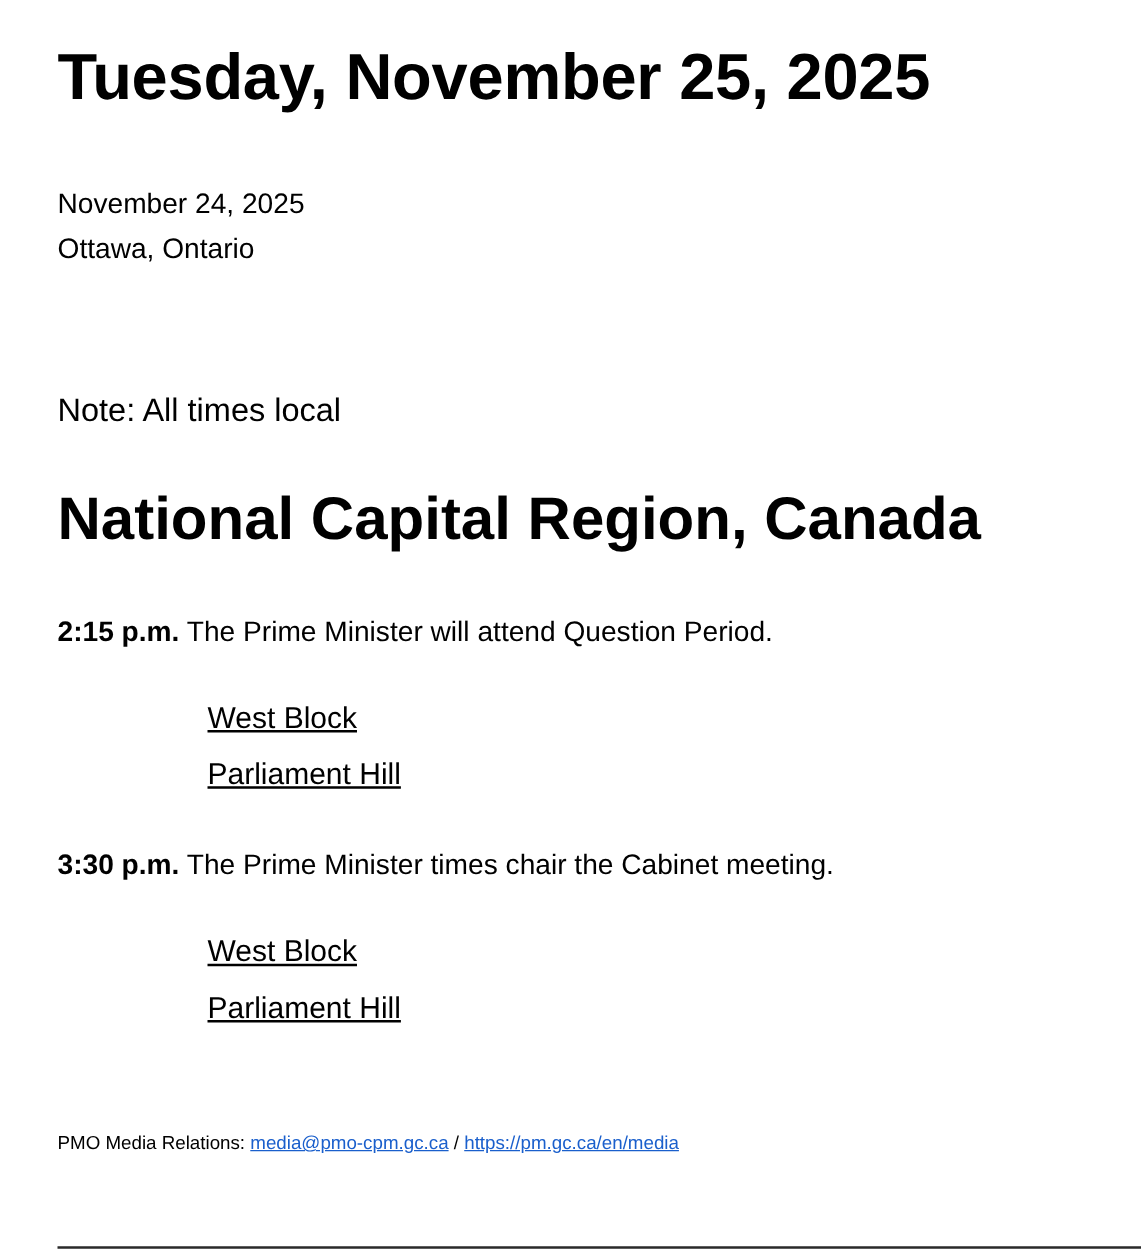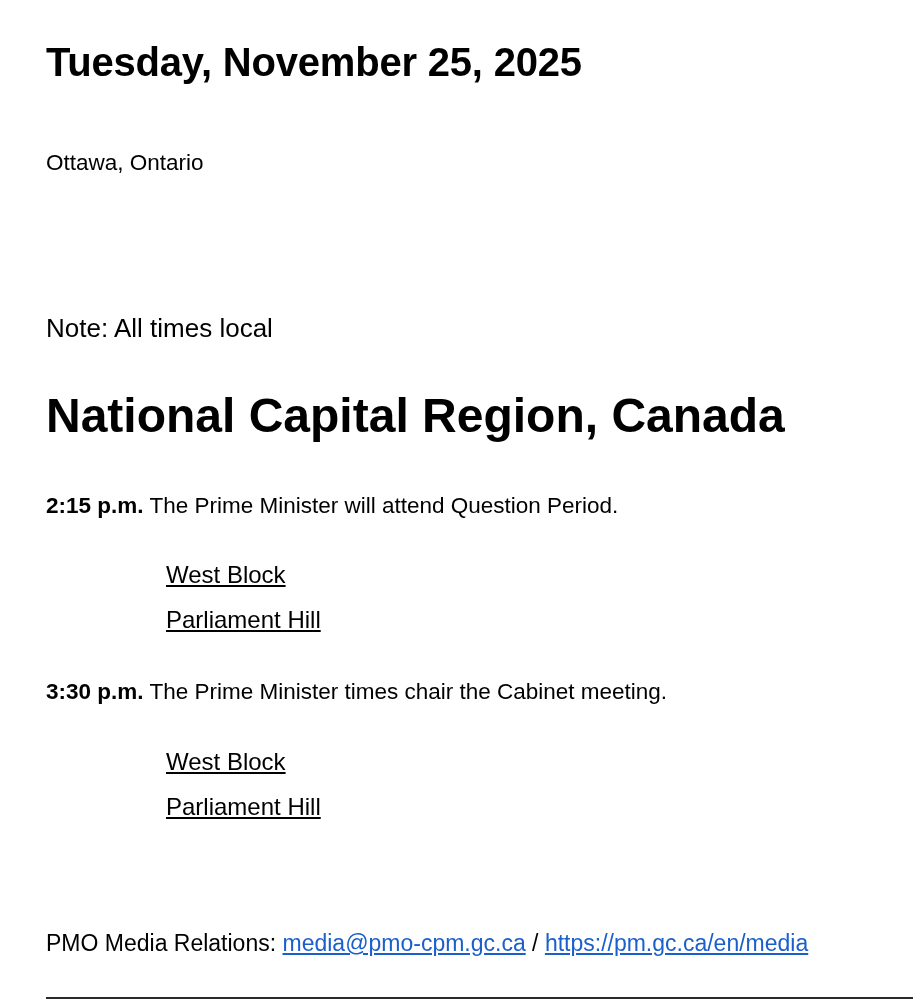--- a/index.html
+++ b/index.html
@@ -19,21 +19,21 @@
       position: absolute;
       left: 46px;
       top: 0;
       right: 0;
     }
     .main-title {
       position: absolute;
       top: 27px;
       left: 0;
       margin: 0;
-      font-size: 40px;
+      font-size: 52px;
       font-weight: bold;
       line-height: 70px;
       white-space: nowrap;
       letter-spacing: -0.2px;
     }
     .meta {
       position: absolute;
       top: 145px;
       left: 0;
       font-size: 22.5px;
@@ -67,23 +67,23 @@
     .location {
       position: absolute;
       left: 120px;
       font-size: 24px;
       line-height: 45px;
       white-space: nowrap;
       text-decoration: underline;
     }
     .contact {
       position: absolute;
-      top: 926px;
+      top: 897px;
       left: 0;
-      font-size: 23px;
+      font-size: 15px;
       line-height: 35px;
       white-space: nowrap;
       text-align: center;
     }
     .contact a {
       color: #1a5fcc;
       text-decoration: underline;
     }
     .rule {
       position: absolute;
@@ -95,20 +95,21 @@
     }
   </style>
 </head>
 <body>
 
 <div class="page">
 
   <h1 class="main-title">Tuesday, November 25, 2025</h1>
 
   <div class="meta">
+    <div>November 24, 2025</div>
     <div>Ottawa, Ontario</div>
   </div>
 
   <div class="note">Note: All times local</div>
 
   <h2 class="region-title">National Capital Region, Canada</h2>
 
   <div class="event" style="top:488px;">
     <span class="time">2:15 p.m.</span>
     <span>The Prime Minister will attend Question Period.</span>

